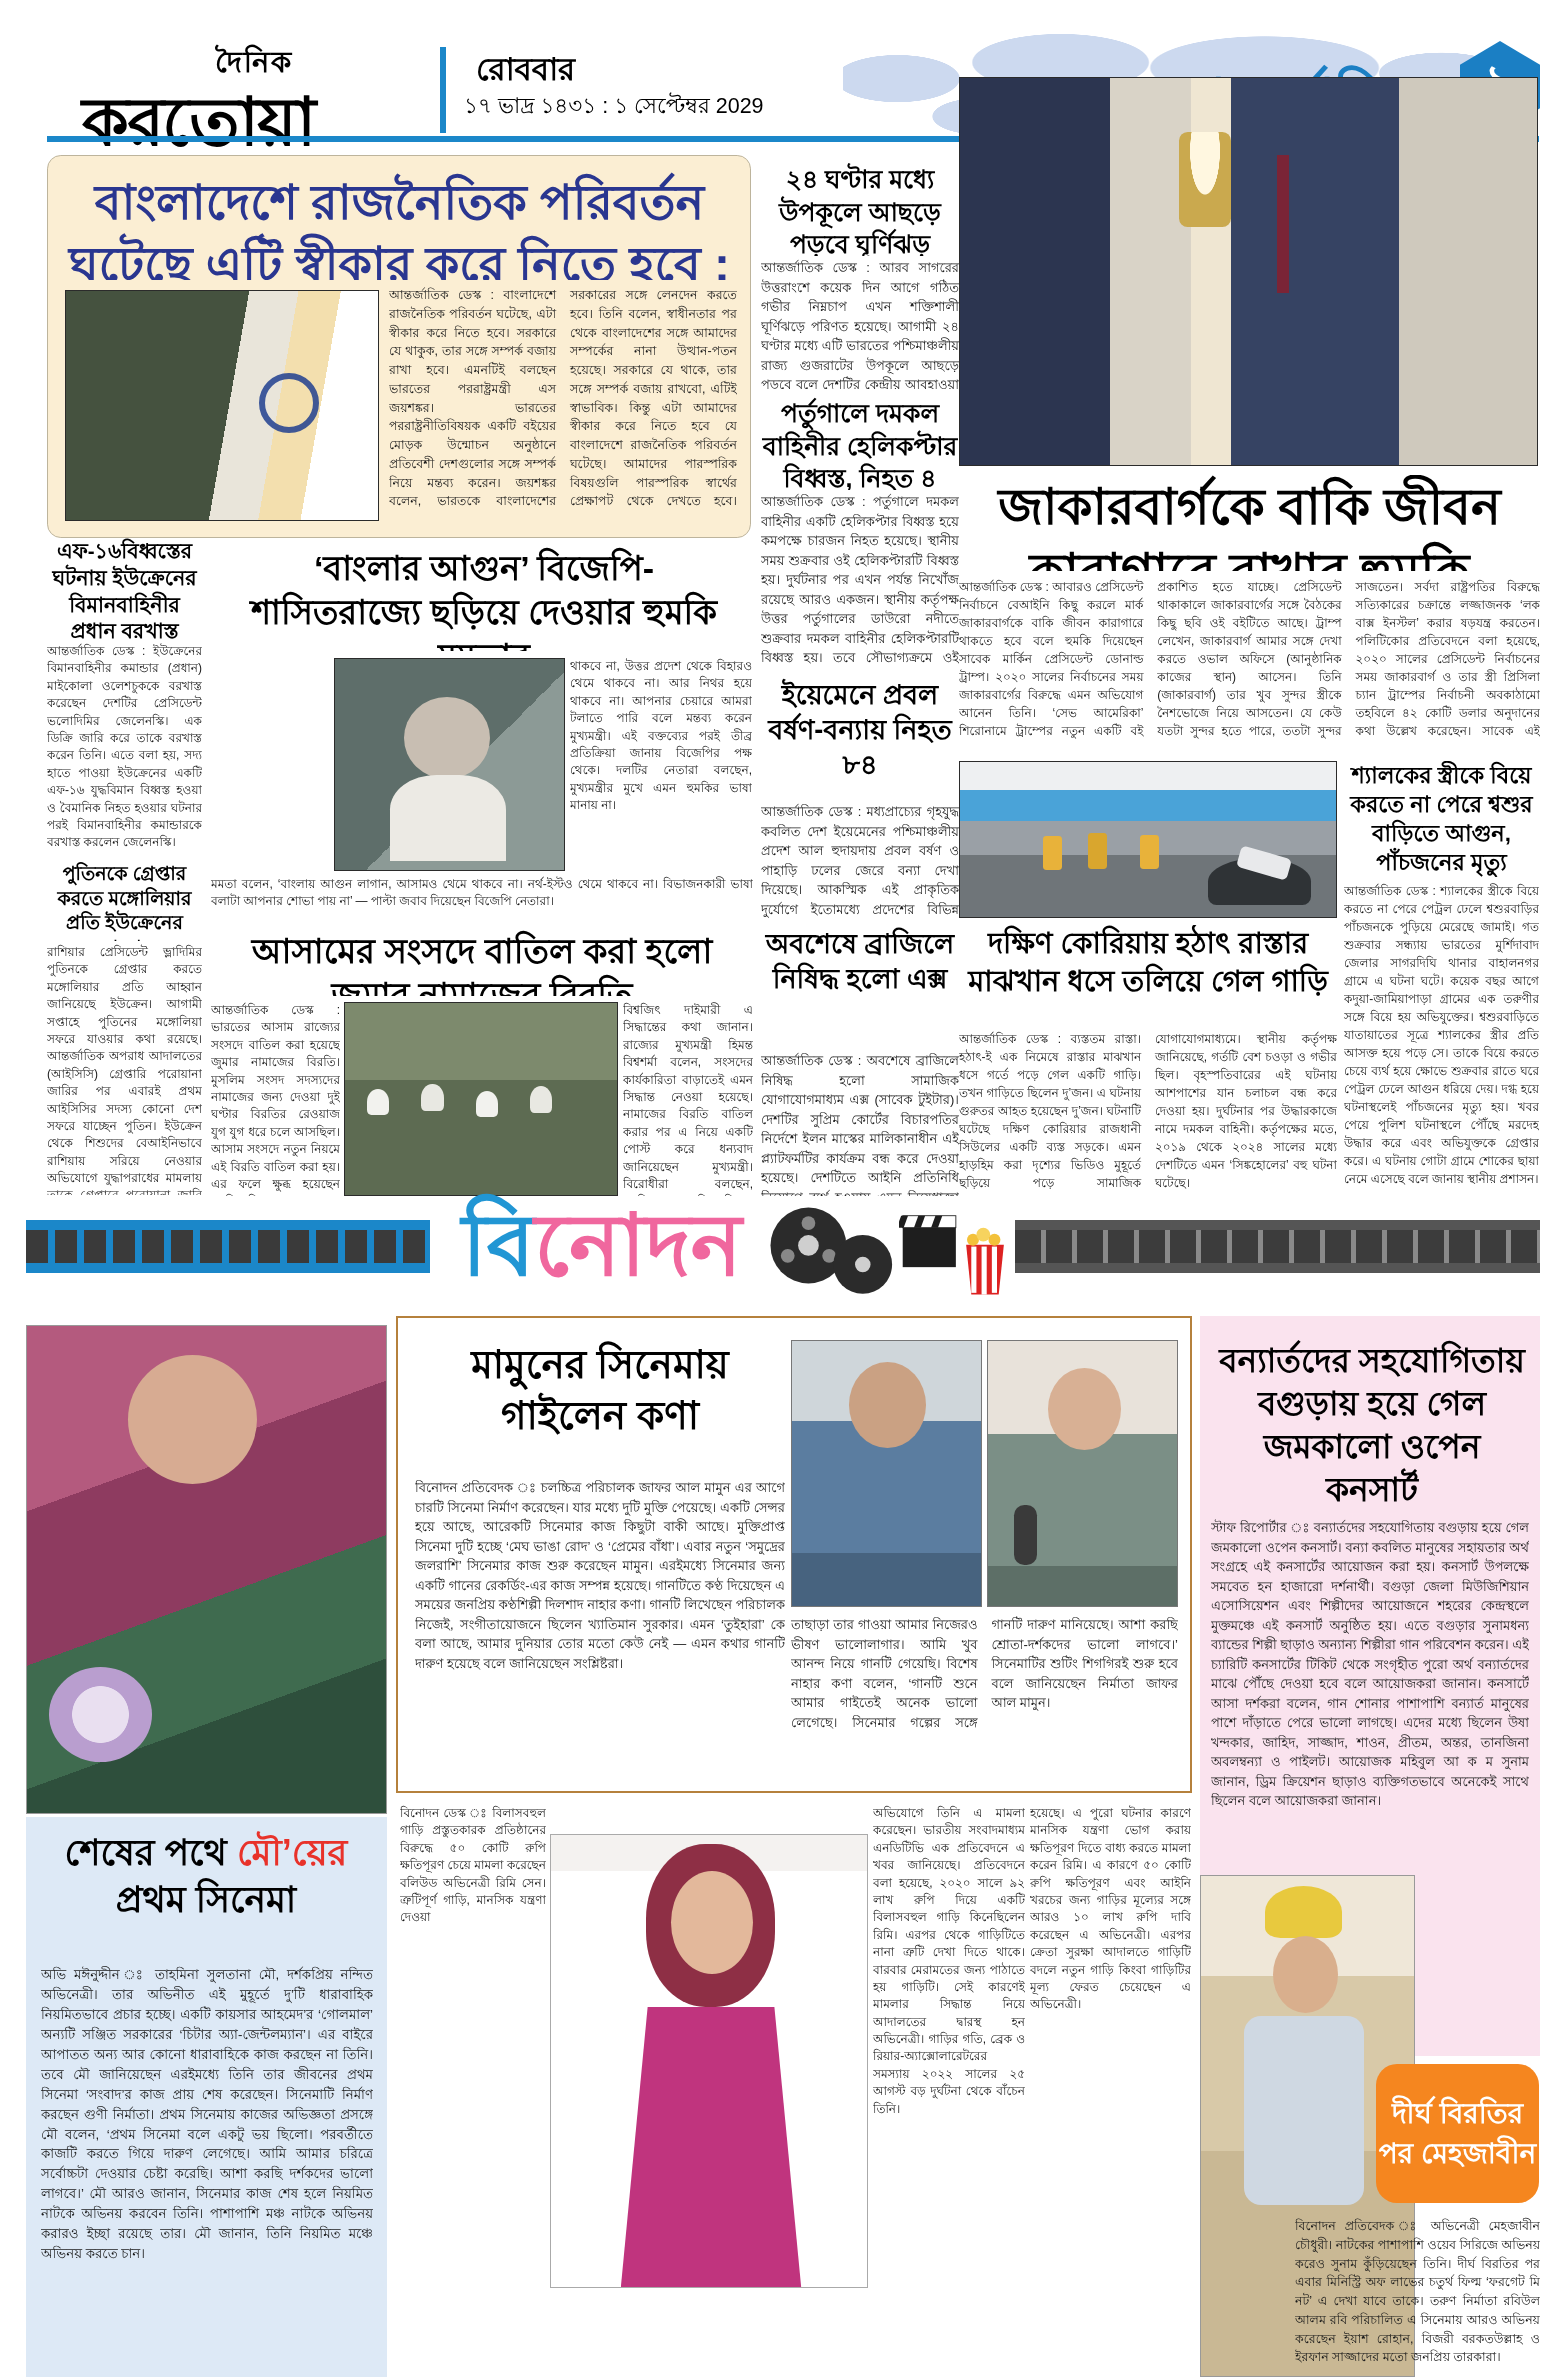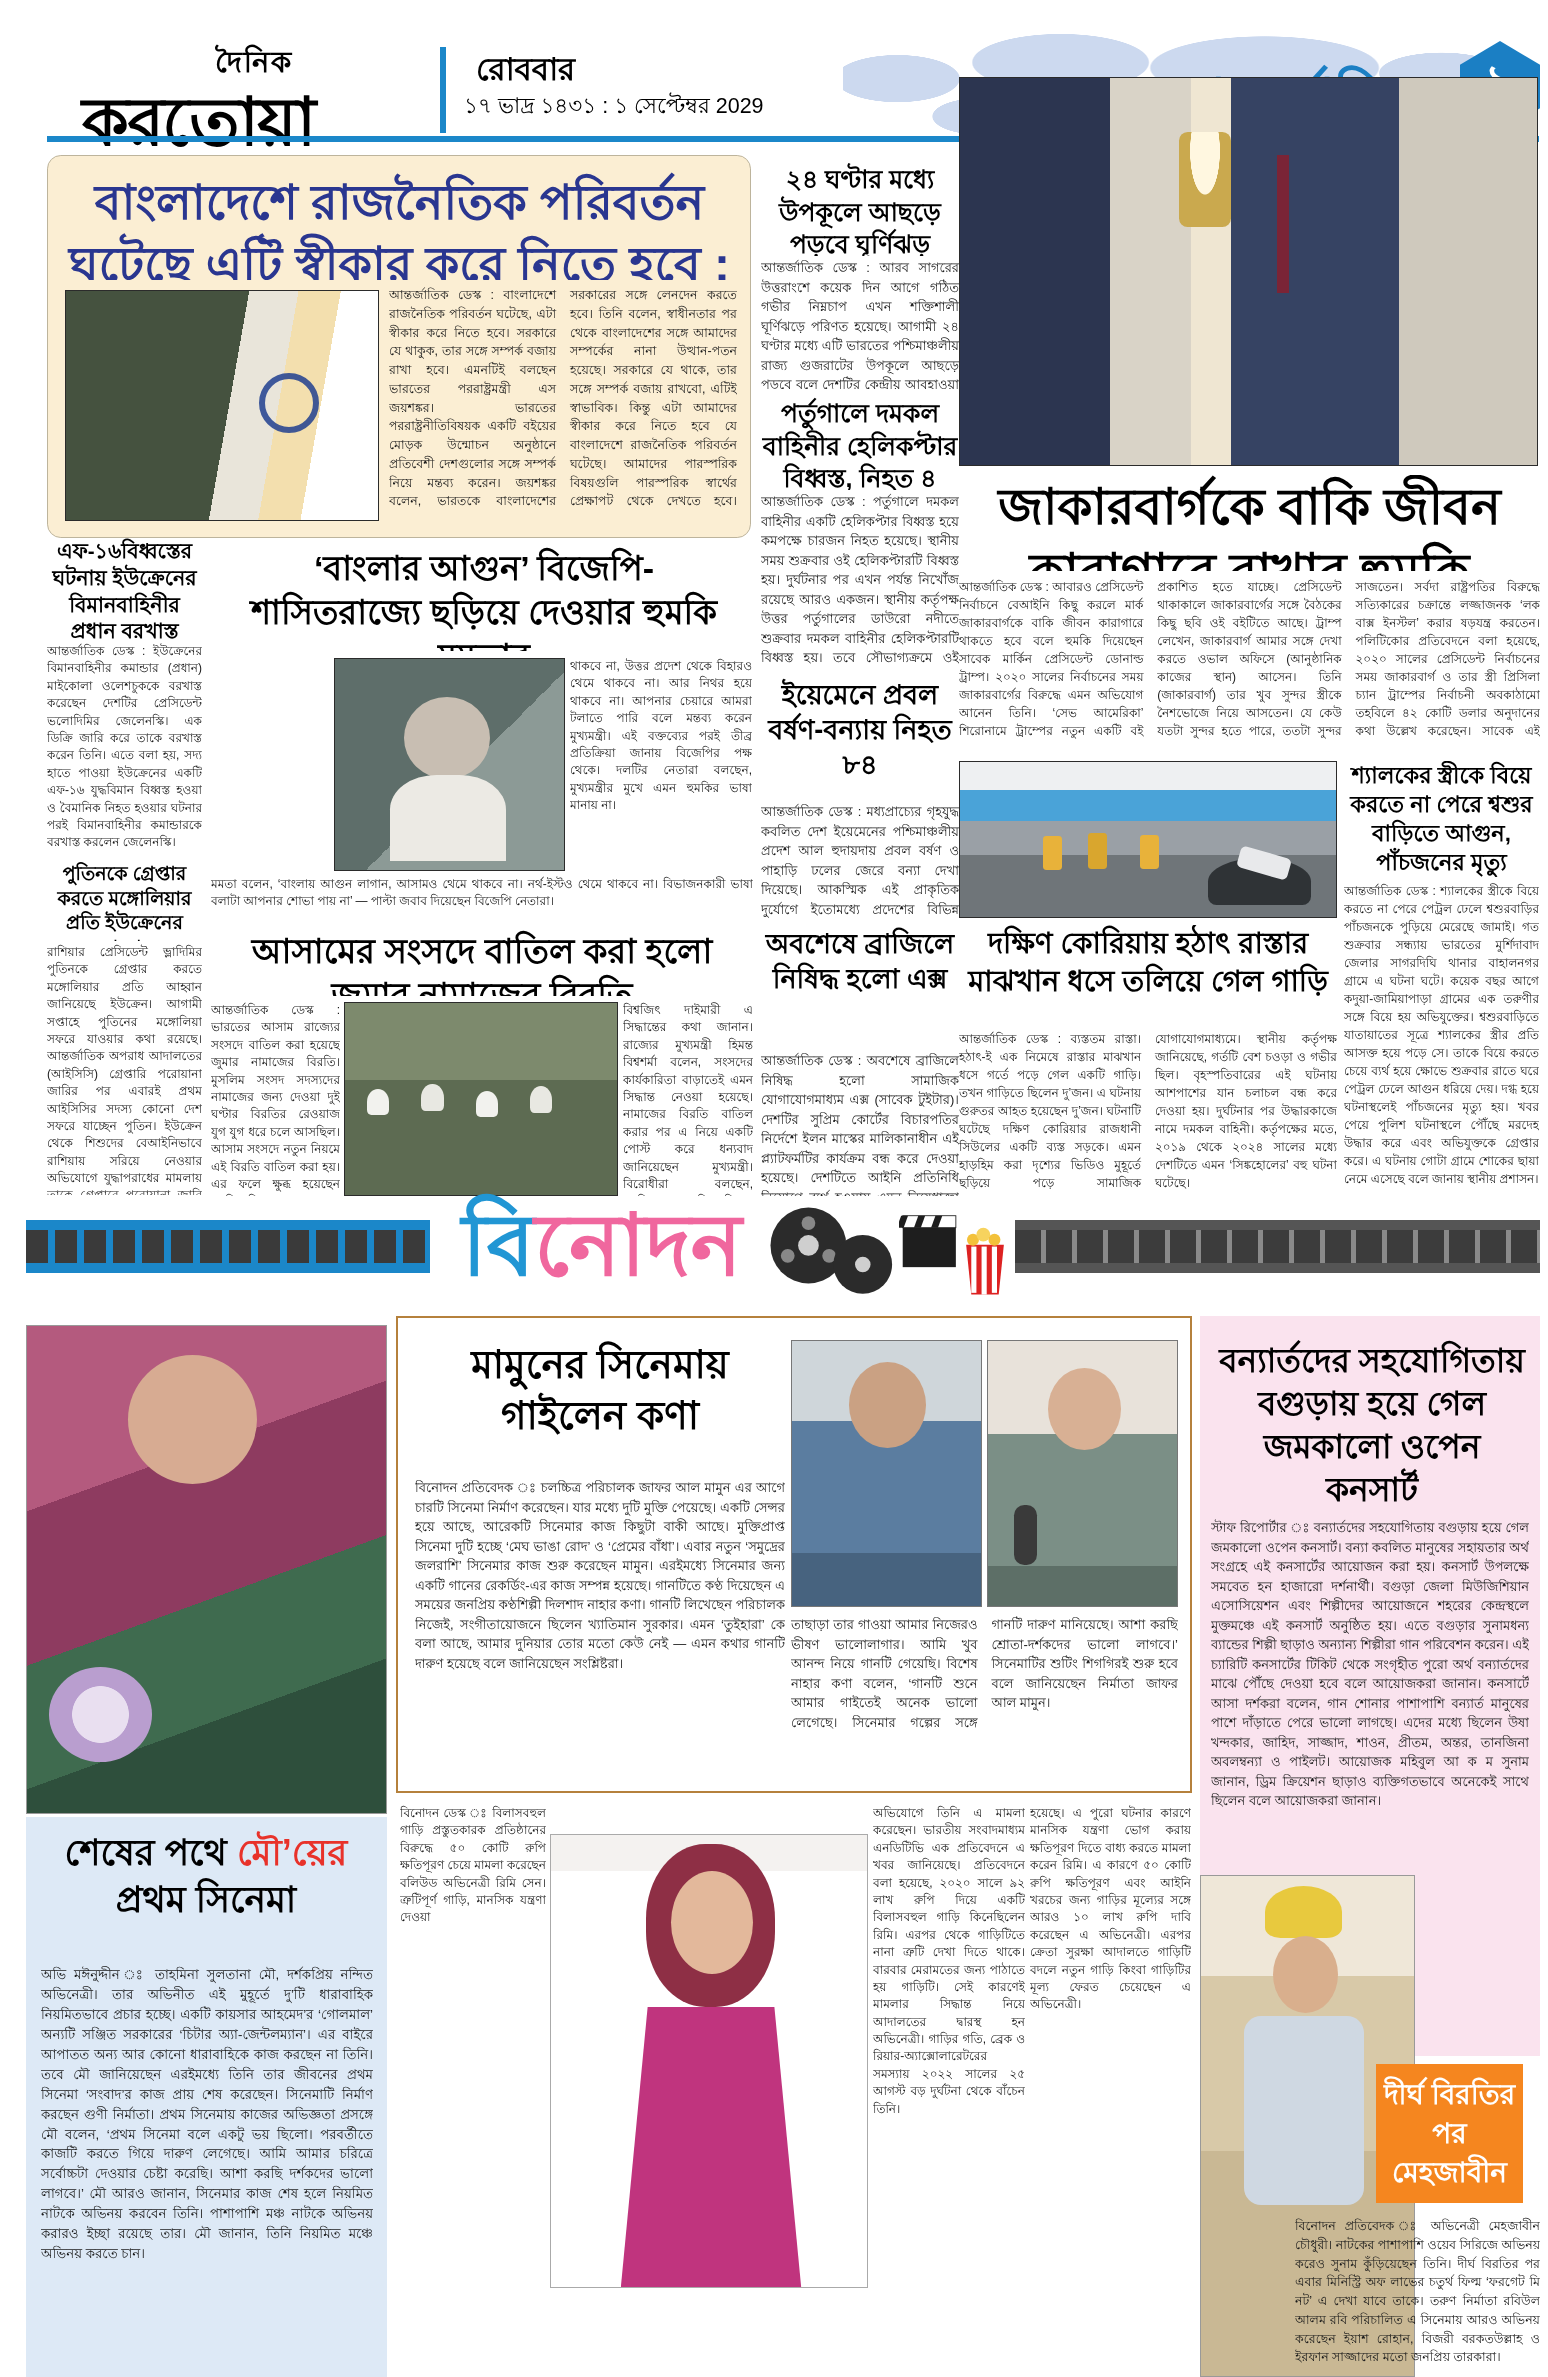--- a/index.html
+++ b/index.html
@@ -209,17 +209,17 @@
   <div class="abs pink-box" style="left:1200px;top:1316px;width:340px;height:740px;"></div>
   <div class="abs headline" style="left:1217px;top:1340px;width:310px;height:168px;font-size:33px;">বন্যার্তদের সহযোগিতায় বগুড়ায় হয়ে গেল জমকালো ওপেন কনসার্ট</div>
   <div class="abs body-text" style="left:1211px;top:1518px;width:318px;height:525px;font-size:13px;">স্টাফ রিপোর্টার ঃ বন্যার্তদের সহযোগিতায় বগুড়ায় হয়ে গেল জমকালো ওপেন কনসার্ট। বন্যা কবলিত মানুষের সহায়তার অর্থ সংগ্রহে এই কনসার্টের আয়োজন করা হয়। কনসার্ট উপলক্ষে সমবেত হন হাজারো দর্শনার্থী। বগুড়া জেলা মিউজিশিয়ান এসোসিয়েশন এবং শিল্পীদের আয়োজনে শহরের কেন্দ্রস্থলে মুক্তমঞ্চে এই কনসার্ট অনুষ্ঠিত হয়। এতে বগুড়ার সুনামধন্য ব্যান্ডের শিল্পী ছাড়াও অন্যান্য শিল্পীরা গান পরিবেশন করেন। এই চ্যারিটি কনসার্টের টিকিট থেকে সংগৃহীত পুরো অর্থ বন্যার্তদের মাঝে পৌঁছে দেওয়া হবে বলে আয়োজকরা জানান। কনসার্টে আসা দর্শকরা বলেন, গান শোনার পাশাপাশি বন্যার্ত মানুষের পাশে দাঁড়াতে পেরে ভালো লাগছে। এদের মধ্যে ছিলেন উষা খন্দকার, জাহিদ, সাজ্জাদ, শাওন, প্রীতম, অন্তর, তানজিনা অবলম্বন্যা ও পাইলট। আয়োজক মহিবুল আ ক ম সুনাম জানান, ড্রিম ক্রিয়েশন ছাড়াও ব্যক্তিগতভাবে অনেকেই সাথে ছিলেন বলে আয়োজকরা জানান।</div>
 
   <div class="abs photo" style="left:1200px;top:1875px;width:215px;height:502px;border:0.9px solid #999;
        background:linear-gradient(180deg,#efe7d8 0 20%,#d8c9a8 20% 55%,#c9b894 55%);">
     <div class="abs" style="left:30%;top:2%;width:77px;height:52px;border-radius:50% 50% 20% 20%;background:#e8c93e;"></div>
     <div class="abs" style="left:34%;top:12%;width:65px;height:77px;border-radius:50%;background:#d9af8d;"></div>
     <div class="abs" style="left:20%;top:28%;width:120px;height:189px;border-radius:17px;background:#cfd8e2;"></div>
   </div>
-  <div class="abs orange-box" style="left:1376px;top:2064px;width:147px;height:139px;">দীর্ঘ বিরতির পর মেহজাবীন</div>
+  <div class="abs orange-box" style="left:1376px;top:2064px;width:163px;height:139px;border-radius:21px;">দীর্ঘ বিরতির পর মেহজাবীন</div>
   <div class="abs body-text" style="left:1295px;top:2217px;width:245px;height:160px;font-size:12.5px;">বিনোদন প্রতিবেদক ঃ অভিনেত্রী মেহজাবীন চৌধুরী। নাটকের পাশাপাশি ওয়েব সিরিজে অভিনয় করেও সুনাম কুঁড়িয়েছেন তিনি। দীর্ঘ বিরতির পর এবার মিনিস্ট্রি অফ লাভের চতুর্থ ফিল্ম ‘ফরগেট মি নট’ এ দেখা যাবে তাকে। তরুণ নির্মাতা রবিউল আলম রবি পরিচালিত এ সিনেমায় আরও অভিনয় করেছেন ইয়াশ রোহান, বিজরী বরকতউল্লাহ ও ইরফান সাজ্জাদের মতো জনপ্রিয় তারকারা।</div>
 
 </div>
 
 
 </body></html>

